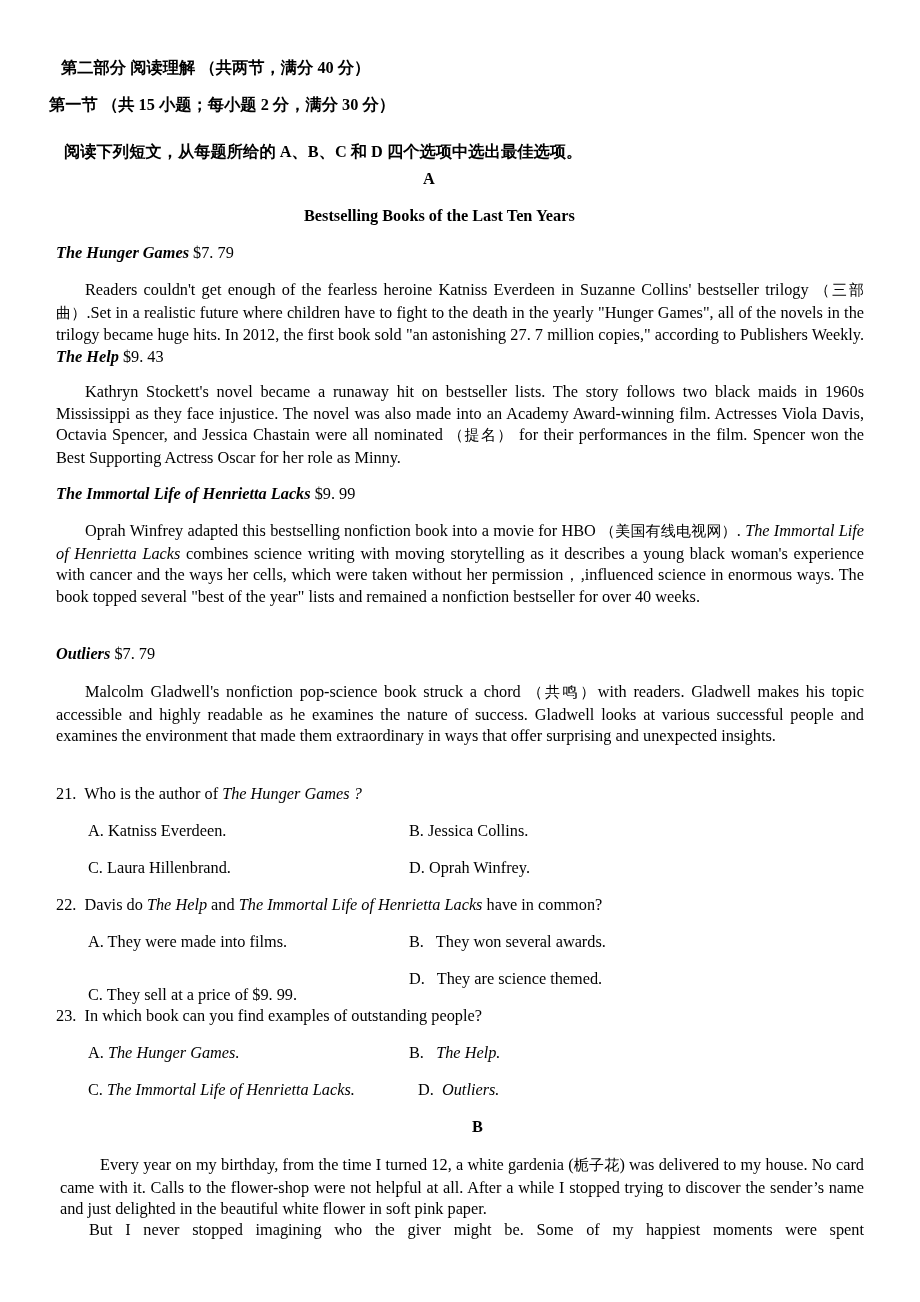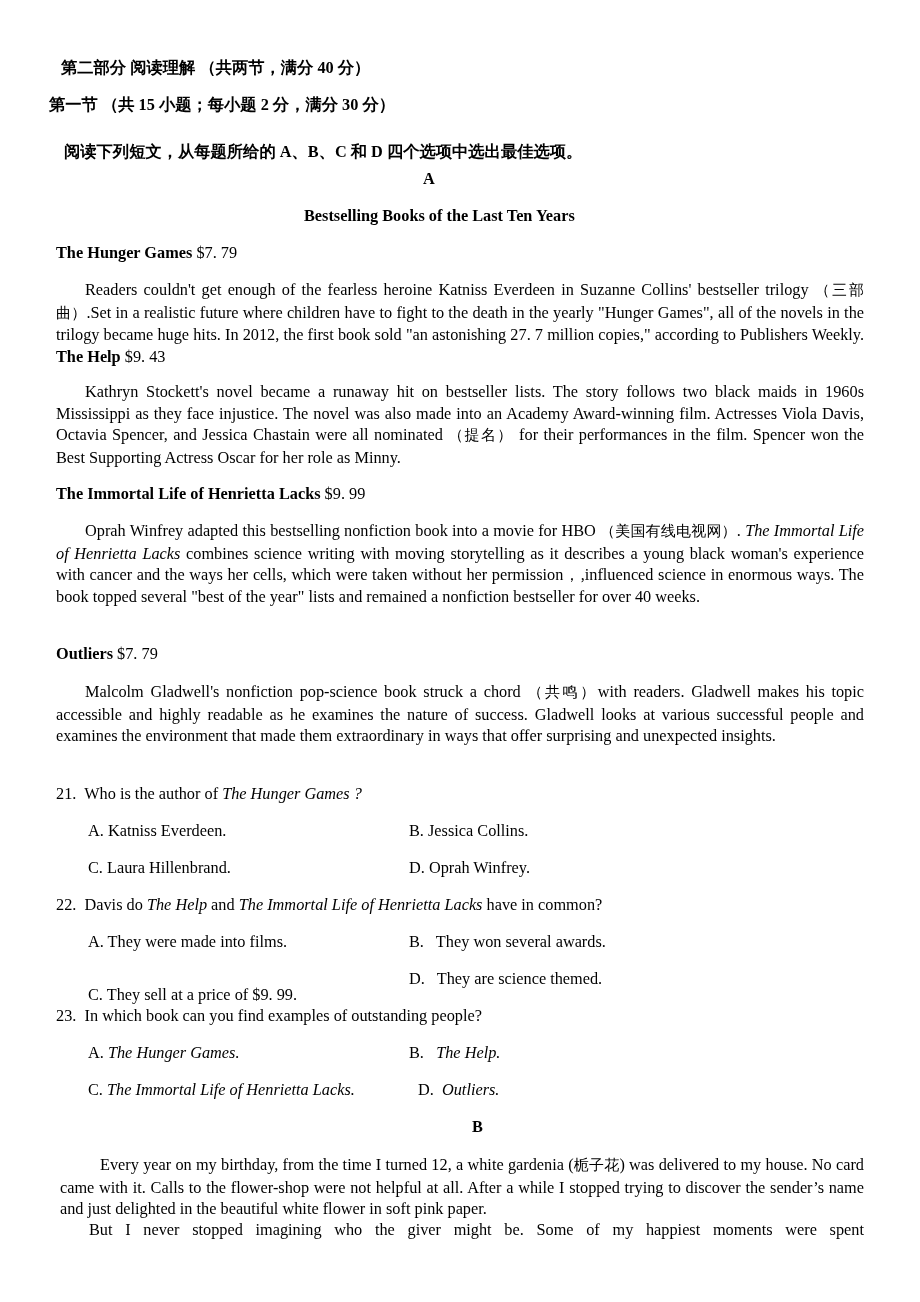--- a/index.html
+++ b/index.html
@@ -5,21 +5,21 @@
   html, body { margin: 0; padding: 0; background: #ffffff; }
   body {
     width: 920px; height: 1302px; position: relative; overflow: hidden;
     font-family: "Liberation Serif", "DejaVu Serif", serif;
     color: #000;
     font-size: 16.3px;
   }
   .abs { position: absolute; white-space: nowrap; }
   .b { font-weight: bold; }
   .i { font-style: italic; }
-  .bi { font-weight: bold; }
+  .bi { font-weight: bold; font-style: italic; }
   .para {
     position: absolute; left: 56px; width: 808px;
     line-height: 21.6px; text-align: justify; text-align-last: left;
   }
   .para .indent { display: inline-block; width: 29px; }
   .cn { font-family: "DejaVu Sans", sans-serif; font-size: 15px; }
   .hdr { font-weight: bold; }
 </style>
 </head>
 <body>

